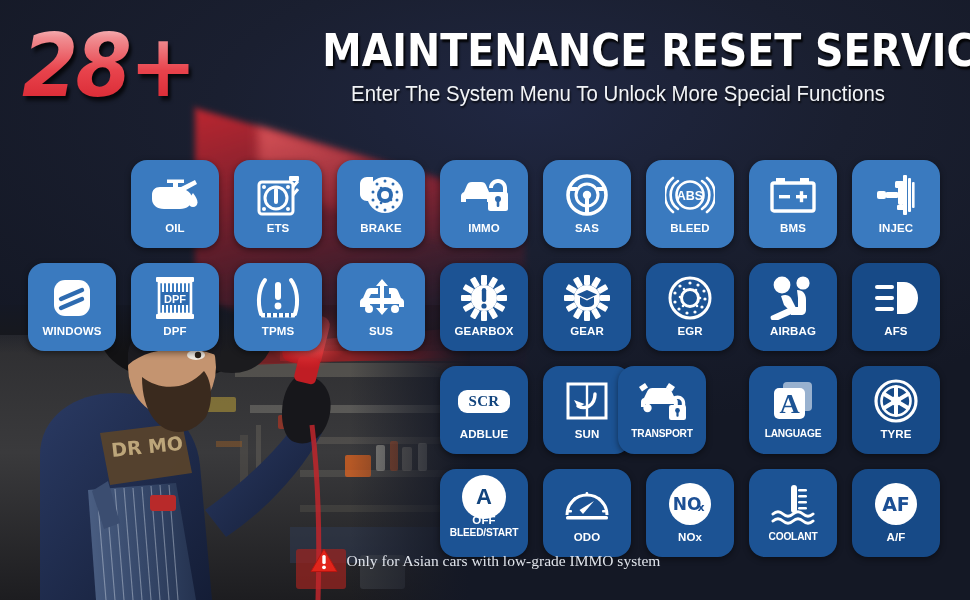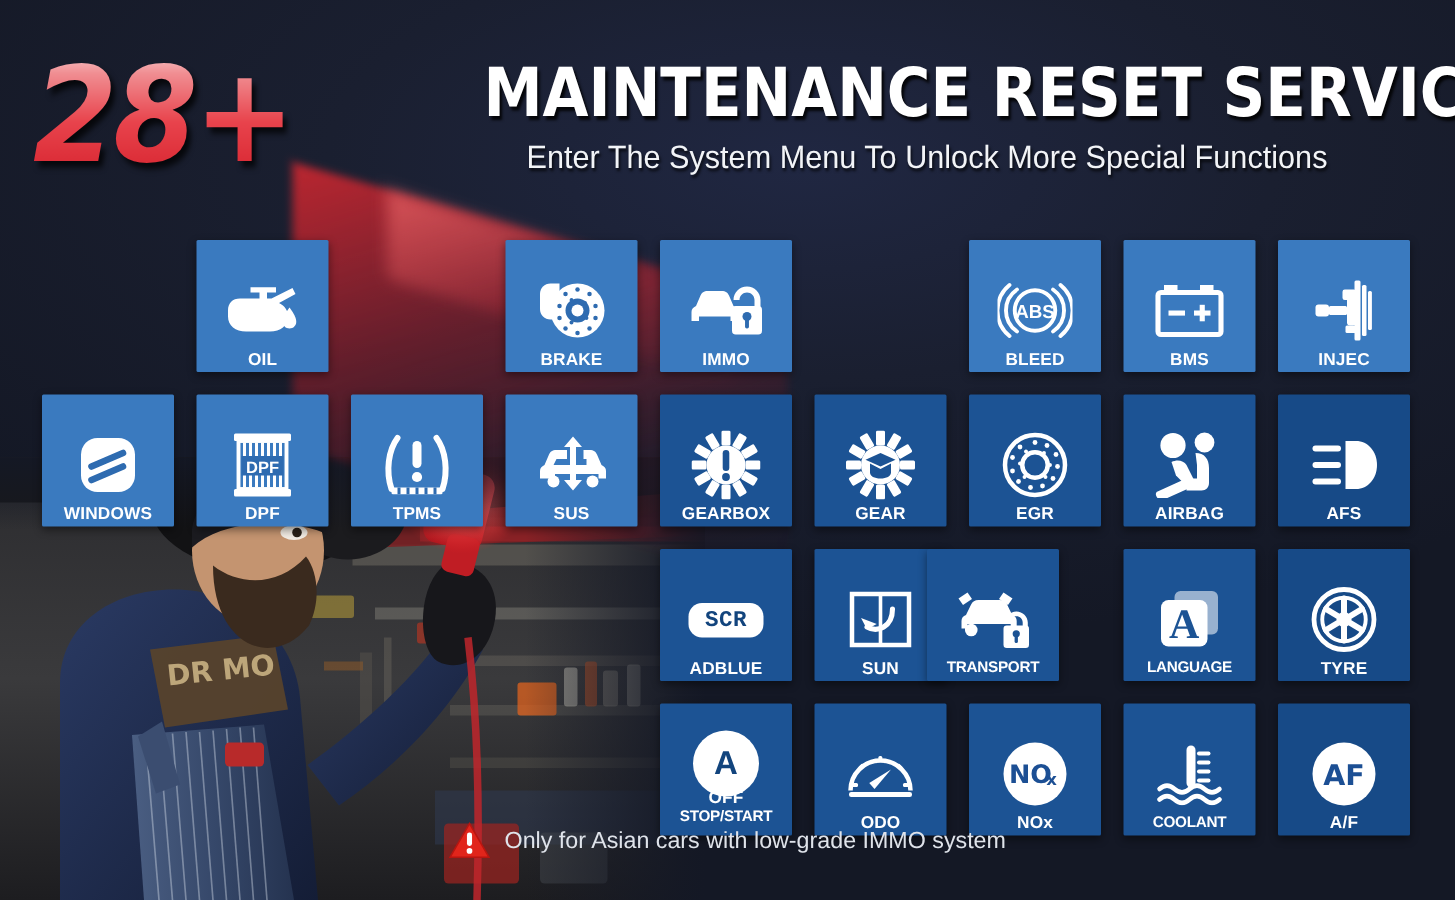--- a/index.html
+++ b/index.html
@@ -57,21 +57,21 @@
     background: linear-gradient(150deg, rgba(255,120,120,0.55) 0%, rgba(230,50,60,0.20) 55%, rgba(0,0,0,0) 100%);
     transform: skewY(17deg);
     transform-origin: left top;
     filter: blur(5px);
     pointer-events: none;
   }
 
   
   .header {
     position: absolute;
-    left: 0; top: 15px;
+    left: 0; top: 4px;
     width: 880px; height: 140px;
     z-index: 6;
   }
   .big-number {
     position: absolute;
     left: 22px; top: 18px;
     font-size: 88px;
     font-weight: bold;
     font-style: italic;
     letter-spacing: -3px;
@@ -127,27 +127,27 @@
   .row {
     position: relative;
     height: 88px;
     margin-bottom: 15px;
   }
   .tile {
     position: absolute;
     top: 0;
     width: 88px;
     height: 88px;
-    border-radius: 1px;
+    border-radius: 16px;
     background: #3a7abf;
     display: flex;
     flex-direction: column;
     align-items: center;
     justify-content: flex-start;
-    padding-top: 20px;
+    padding-top: 8px;
     box-shadow: 0 2px 6px rgba(0,0,0,0.45);
   }
   .tile.dark   { background: #1c5394; }
   .tile.dark2  { background: #174a87; }
 
   .tile .glyph {
     width: 56px;
     height: 50px;
     display: flex;
     align-items: center;
@@ -171,21 +171,21 @@
 
   
   .pill {
     background: #ffffff;
     color: #12447d;
     font-weight: bold;
     font-size: 15px;
     border-radius: 9px;
     padding: 3px 11px;
     letter-spacing: 0.3px;
-    font-family: Liberation Mono, monospace;
+    font-family: Liberation Serif, serif;
   }
   .circ {
     width: 44px; height: 44px; border-radius: 50%;
     background: #ffffff;
     color: #12447d;
     display: flex; align-items: center; justify-content: center;
     font-weight: bold;
   }
   .circ.a   { font-size: 22px; }
 
@@ -197,21 +197,21 @@
     display: flex;
     align-items: center;
     justify-content: center;
     gap: 9px;
     z-index: 9;
   }
   .footnote .warn-icon { display: block; }
   .footnote .txt {
     font-size: 15.5px;
     color: #dfe3ea;
-    font-family: Liberation Sans, sans-serif;
+    font-family: Liberation Serif, serif;
     white-space: nowrap;
   }
 </style>
 </head>
 <body>
 
 <div id="root">
 
   <div class="photo-layer">
     <svg width="470" height="295" viewBox="0 0 470 295" xmlns="http://www.w3.org/2000/svg">
@@ -335,20 +335,40 @@
           <svg width="50" height="40" viewBox="0 0 50 40">
               <g fill="#fff">
             <path d="M2 20 c0 -5 3 -8 8 -8 l13 0 0 -4 -6 0 0 -3.5 17 0 0 3.5 -6 0 0 4 3 0 14 -7 2 4 -11 6 c4 2 6 5 6 9 0 6 -5 10 -12 10 l-16 0 c-7 0 -12 -4 -12 -10 z"></path>
             <path d="M43 18 c3 4 4.5 7 4.5 9.5 0 2.6 -2 4.5 -4.5 4.5 -2.6 0 -4.5 -1.9 -4.5 -4.5 0 -2.5 1.5 -5.5 4.5 -9.5 z"></path>
           </g>
             </svg>
         </div>
         <div class="cap">OIL</div>
       </div>
 
+      <div class="tile" style="left:206px">
+        <div class="glyph">
+          <svg width="46" height="44" viewBox="0 0 46 44">
+              <g fill="none" stroke="#fff" stroke-width="3">
+            <rect x="4" y="9" width="34" height="32" rx="3"></rect>
+            <circle cx="21" cy="25" r="11"></circle>
+            <path d="M21 17 l0 12" stroke-width="4" stroke-linecap="round"></path>
+            <path d="M38 14 l5 -6 M38 22 l5 -6"></path>
+          </g>
+          <g fill="#fff">
+            <circle cx="9" cy="14" r="2"></circle>
+                <circle cx="33" cy="14" r="2"></circle>
+            <circle cx="9" cy="36" r="2"></circle>
+                <circle cx="33" cy="36" r="2"></circle>
+            <rect x="34" y="3" width="10" height="5" rx="1"></rect>
+          </g>
+            </svg>
+        </div>
+        <div class="cap">ETS</div>
+      </div>
 
       <div class="tile" style="left:309px">
         <div class="glyph">
           <svg width="48" height="44" viewBox="0 0 48 44">
             <path d="M3 11 c0 -4 3 -7 7 -7 l6 0 0 24 -6 0 c-4 0 -7 -3 -7 -7 z" fill="#fff"></path>
             <circle cx="28" cy="22" r="18" fill="#fff"></circle>
             <g fill="#2e6bb0">
               <circle cx="28" cy="22" r="8"></circle>
               <circle cx="20" cy="11" r="1.5"></circle>
                 <circle cx="28" cy="8" r="1.5"></circle>
@@ -383,20 +403,33 @@
           </g>
           <g fill="#2e6bb0">
                 <circle cx="39" cy="25" r="3"></circle>
                 <rect x="37.7" y="26" width="2.6" height="7" rx="1.2"></rect>
               </g>
           </svg>
         </div>
         <div class="cap">IMMO</div>
       </div>
 
+      <div class="tile" style="left:515px">
+        <div class="glyph">
+          <svg width="44" height="44" viewBox="0 0 44 44">
+            <circle cx="22" cy="22" r="19" fill="none" stroke="#fff" stroke-width="3.6"></circle>
+            <circle cx="22" cy="22" r="11" fill="none" stroke="#fff" stroke-width="3"></circle>
+            <circle cx="22" cy="22" r="4.2" fill="#fff"></circle>
+            <path d="M22 26 L22 41" stroke="#fff" stroke-width="4"></path>
+            <path d="M12 16 L3.5 16" stroke="#fff" stroke-width="4"></path>
+            <path d="M32 16 L40.5 16" stroke="#fff" stroke-width="4"></path>
+          </svg>
+        </div>
+        <div class="cap">SAS</div>
+      </div>
 
       <div class="tile" style="left:618px">
         <div class="glyph">
           <svg width="50" height="40" viewBox="0 0 50 40">
             <circle cx="25" cy="20" r="13.5" fill="none" stroke="#fff" stroke-width="2.6"></circle>
             <text x="25" y="25" font-family="Liberation Sans, sans-serif" font-size="12.5" font-weight="bold" fill="#fff" text-anchor="middle">ABS</text>
             <path d="M13 6 A17 17 0 0 0 13 34" fill="none" stroke="#fff" stroke-width="2.6" stroke-linecap="round"></path>
             <path d="M8 3 A22 22 0 0 0 8 37" fill="none" stroke="#fff" stroke-width="2.6" stroke-linecap="round"></path>
             <path d="M37 6 A17 17 0 0 1 37 34" fill="none" stroke="#fff" stroke-width="2.6" stroke-linecap="round"></path>
             <path d="M42 3 A22 22 0 0 1 42 37" fill="none" stroke="#fff" stroke-width="2.6" stroke-linecap="round"></path>
@@ -698,21 +731,21 @@
       </div>
     </div>
 
     <div class="row">
 
       <div class="tile dark stopstart" style="left:412px">
         <div class="glyph">
           <span class="circ a">A</span>
         </div>
         <div class="cap two">OFF</div>
-        <div class="cap two small">STOP/START</div>
+        <div class="cap two small">BLEED/START</div>
       </div>
 
       <div class="tile dark" style="left:515px">
         <div class="glyph">
           <svg width="48" height="38" viewBox="0 0 48 38">
             <path d="M4 30 A20 20 0 0 1 44 30" fill="none" stroke="#fff" stroke-width="3"></path>
             <rect x="3" y="31" width="42" height="3.4" rx="1.5" fill="#fff"></rect>
             <path d="M31 16 L20 29 L16.5 25 Z" fill="#fff"></path>
             <g fill="#fff">
               <rect x="22.6" y="7" width="2.6" height="4" rx="1"></rect>

